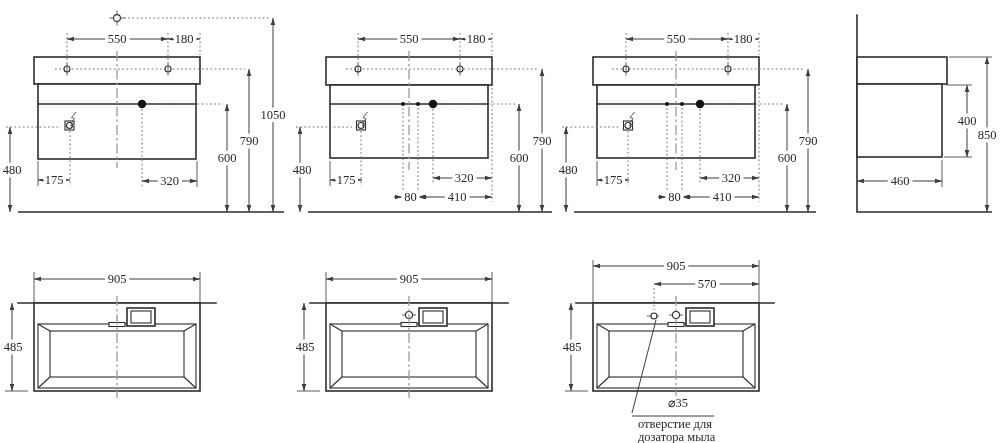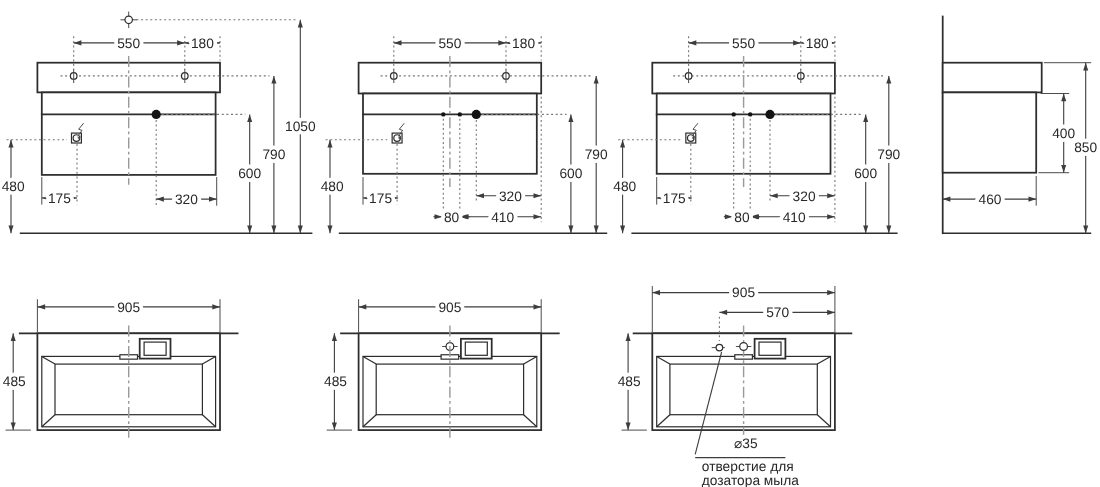--- a/index.html
+++ b/index.html
@@ -1,17 +1,17 @@
 <!DOCTYPE html>
 <html><head>
 <meta charset="utf-8">
 <style>
   html,body{margin:0;padding:0;background:#fff;}
   .canvas{position:relative;width:1000px;height:443px;background:#ffffff;overflow:hidden;
-          font-family:Liberation Sans, sans-serif;}
+          font-family:Liberation Serif, serif;}
   svg{display:block;}
   .obj{stroke:#2d2d2d;stroke-width:1.6;fill:none;stroke-linecap:square;}
   .objf{stroke:#2d2d2d;stroke-width:1.6;fill:#ffffff;}
   .obj2{stroke:#2d2d2d;stroke-width:1.1;fill:none;}
   .obj2f{stroke:#2d2d2d;stroke-width:1.1;fill:#ffffff;}
   .floor{stroke:#2d2d2d;stroke-width:1.5;fill:none;}
   .dl{stroke:#3d3d3d;stroke-width:1;fill:none;}
   .ext{stroke:#4a4a4a;stroke-width:0.9;fill:none;}
   .dot{stroke:#767676;stroke-width:1;fill:none;stroke-dasharray:1.8 2.4;}
   .cl{stroke:#9a9a9a;stroke-width:1.3;fill:none;stroke-dasharray:10 3 2.5 3;}

